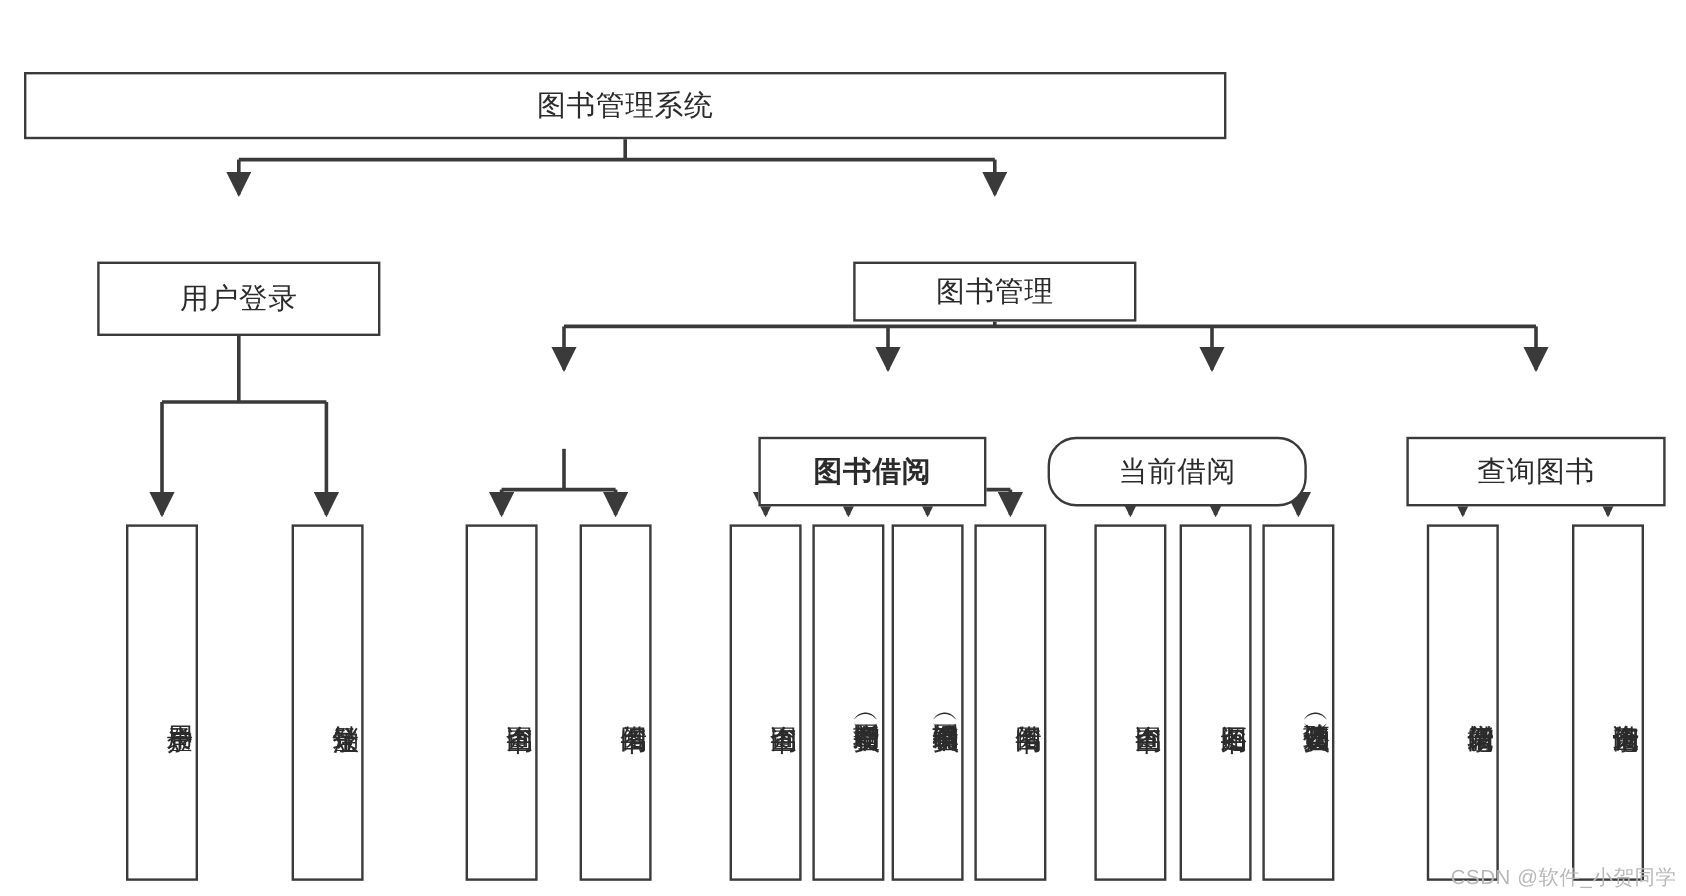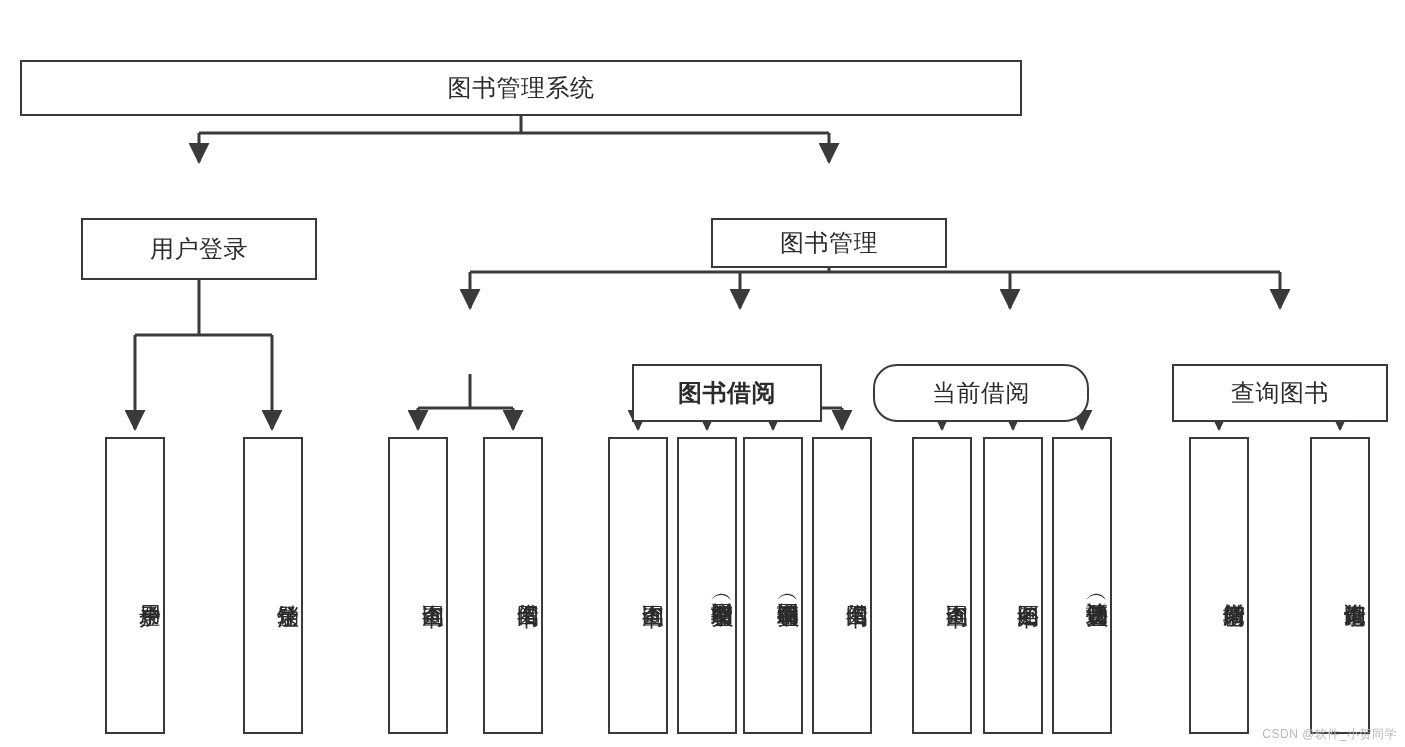--- a/index.html
+++ b/index.html
@@ -49,21 +49,21 @@
     justify-content: center;
   }
   .node-box .label {
     display: block;
     white-space: pre-line;
   }
   .watermark {
     position: absolute;
     right: 8px;
     bottom: 4px;
-    font-size: 12px;
+    font-size: 17px;
     color: #b8b8b8;
     letter-spacing: 0.5px;
     user-select: none;
     white-space: nowrap;
   }
 </style>
 </head>
 <body>
 
 <div id="canvas">

